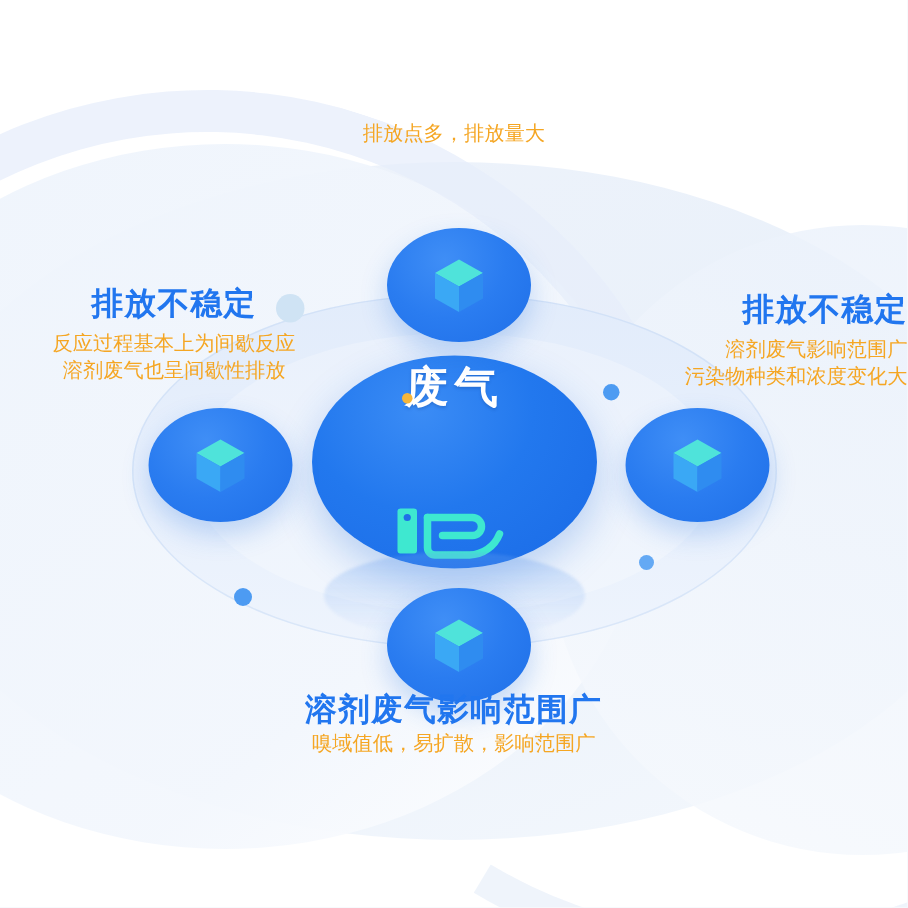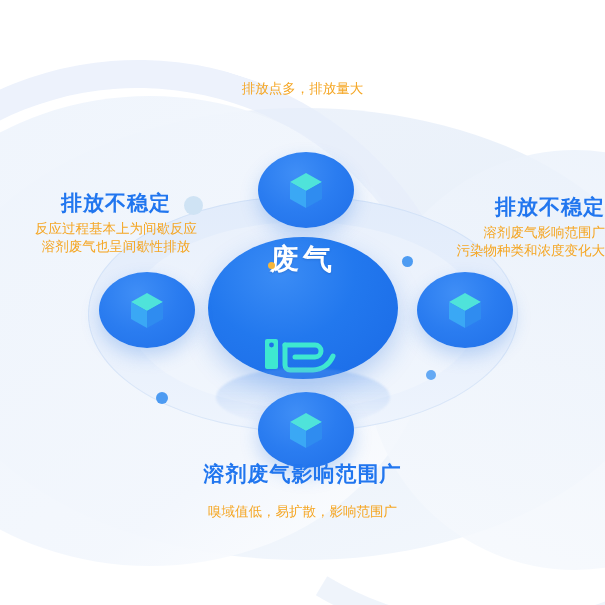--- a/index.html
+++ b/index.html
@@ -233,16 +233,16 @@
   </div>
 
   <div class="block block-right">
     <div class="b-title">排放不稳定</div>
     <div class="b-sub">溶剂废气影响范围广</div>
     <div class="b-sub" style="margin-top:0;">污染物种类和浓度变化大</div>
   </div>
 
   <div class="block block-bottom">
     <div class="b-title">溶剂废气影响范围广</div>
-    <div class="b-sub" style="margin-top:16px;">嗅域值低，易扩散，影响范围广</div>
+    <div class="b-sub" style="margin-top:0;">嗅域值低，易扩散，影响范围广</div>
   </div>
 
 </div>
 
 </body></html>

